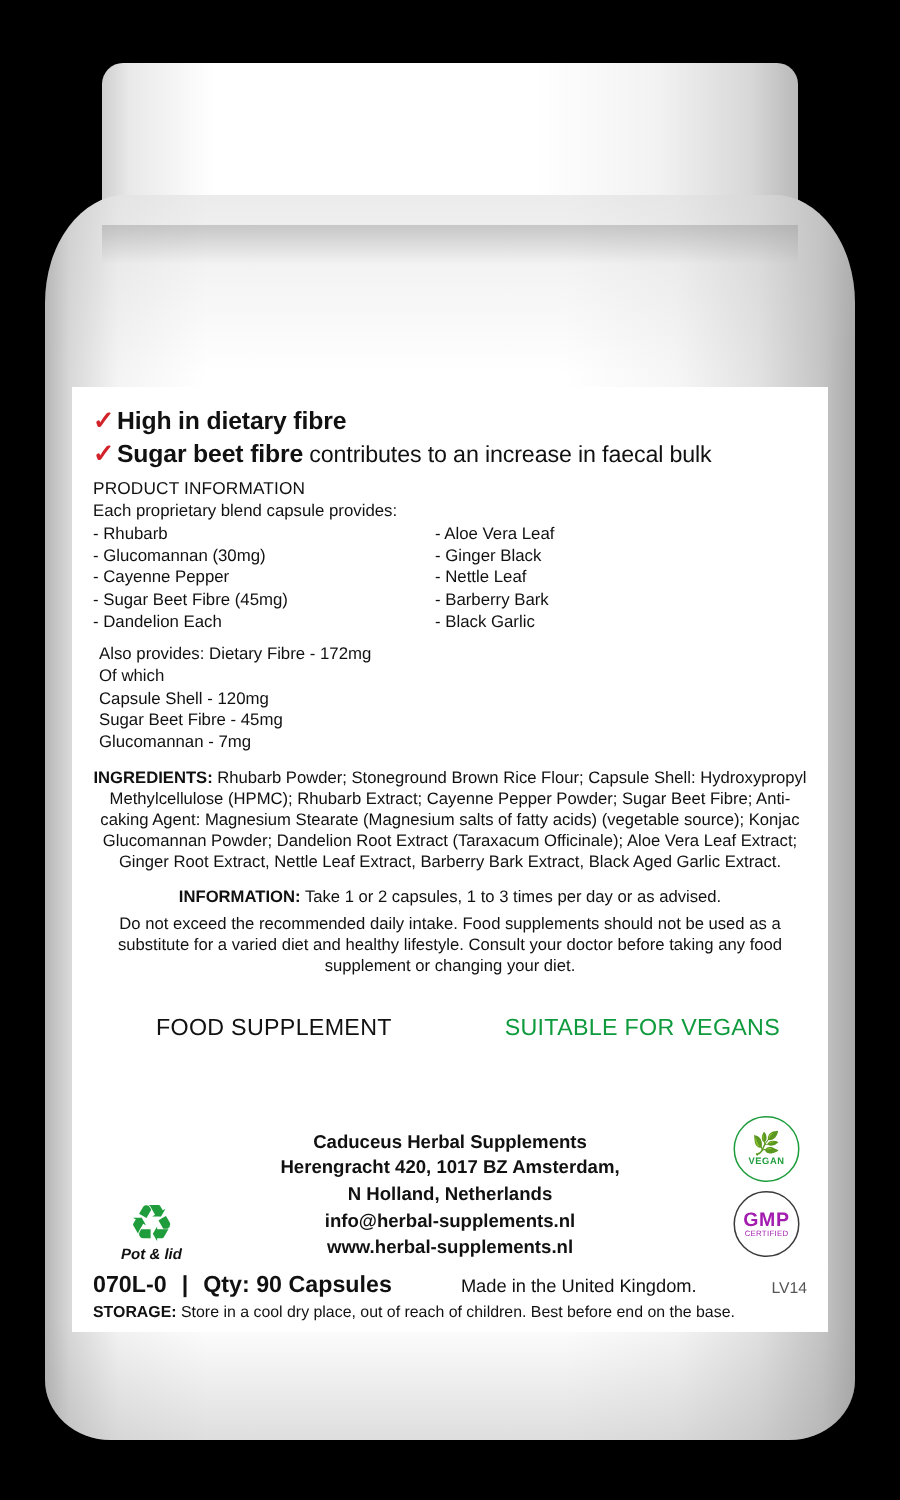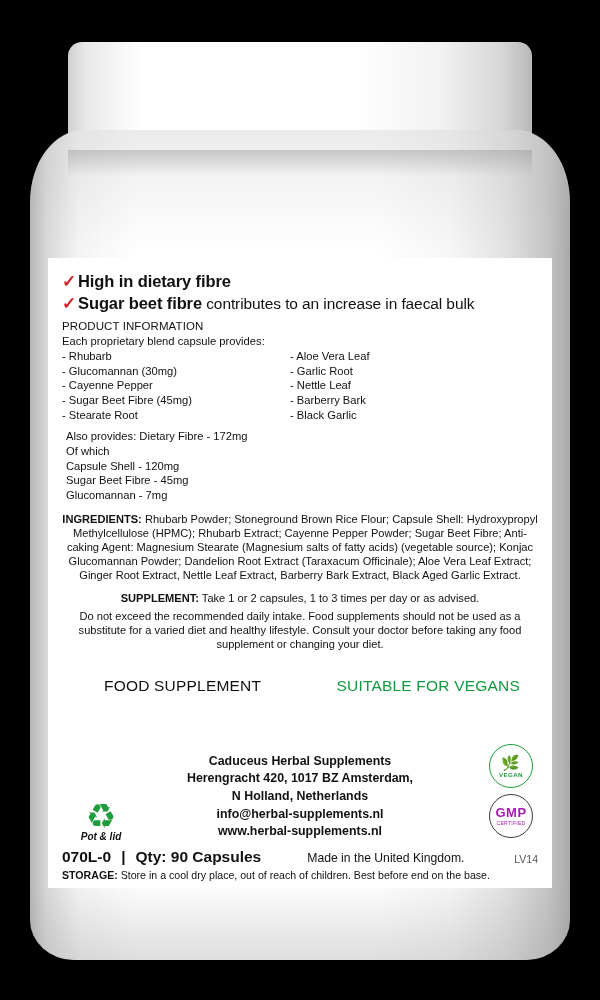--- a/index.html
+++ b/index.html
@@ -292,42 +292,42 @@
 
     <div class="section-title">PRODUCT INFORMATION</div>
     <div class="small">Each proprietary blend capsule provides:</div>
 
     <div class="two-col">
       <div class="col-left">
         <div>- Rhubarb</div>
         <div>- Glucomannan (30mg)</div>
         <div>- Cayenne Pepper</div>
         <div>- Sugar Beet Fibre (45mg)</div>
-        <div>- Stearate Root</div>
+        <div>- Dandelion Each</div>
       </div>
       <div class="col-right">
         <div>- Aloe Vera Leaf</div>
-        <div>- Garlic Root</div>
+        <div>- Ginger Black</div>
         <div>- Nettle Leaf</div>
         <div>- Barberry Bark</div>
         <div>- Black Garlic</div>
       </div>
     </div>
 
     <div class="also-block">
       <div>Also provides: Dietary Fibre - 172mg</div>
       <div>Of which</div>
       <div>Capsule Shell - 120mg</div>
       <div>Sugar Beet Fibre - 45mg</div>
       <div>Glucomannan - 7mg</div>
     </div>
 
     <div class="para"><b>INGREDIENTS:</b><span> Rhubarb Powder; Stoneground Brown Rice Flour; Capsule Shell: Hydroxypropyl Methylcellulose (HPMC); Rhubarb Extract; Cayenne Pepper Powder; Sugar Beet Fibre; Anti-caking Agent: Magnesium Stearate (Magnesium salts of fatty acids) (vegetable source); Konjac Glucomannan Powder; Dandelion Root Extract (Taraxacum Officinale); Aloe Vera Leaf Extract; Ginger Root Extract, Nettle Leaf Extract, Barberry Bark Extract, Black Aged Garlic Extract.</span></div>
 
-    <div class="para directions"><b>SUPPLEMENT:</b><span> Take 1 or 2 capsules, 1 to 3 times per day or as advised.</span></div>
+    <div class="para directions"><b>INFORMATION:</b><span> Take 1 or 2 capsules, 1 to 3 times per day or as advised.</span></div>
 
     <div class="para" style="margin-top:3px">Do not exceed the recommended daily intake. Food supplements should not be used as a substitute for a varied diet and healthy lifestyle. Consult your doctor before taking any food supplement or changing your diet.</div>
 
     <div class="midrow">
       <div class="food-supp">FOOD SUPPLEMENT</div>
       <div class="vegan-text">SUITABLE FOR VEGANS</div>
     </div>
 
     <div class="address-block">
       <div>Caduceus Herbal Supplements</div>

